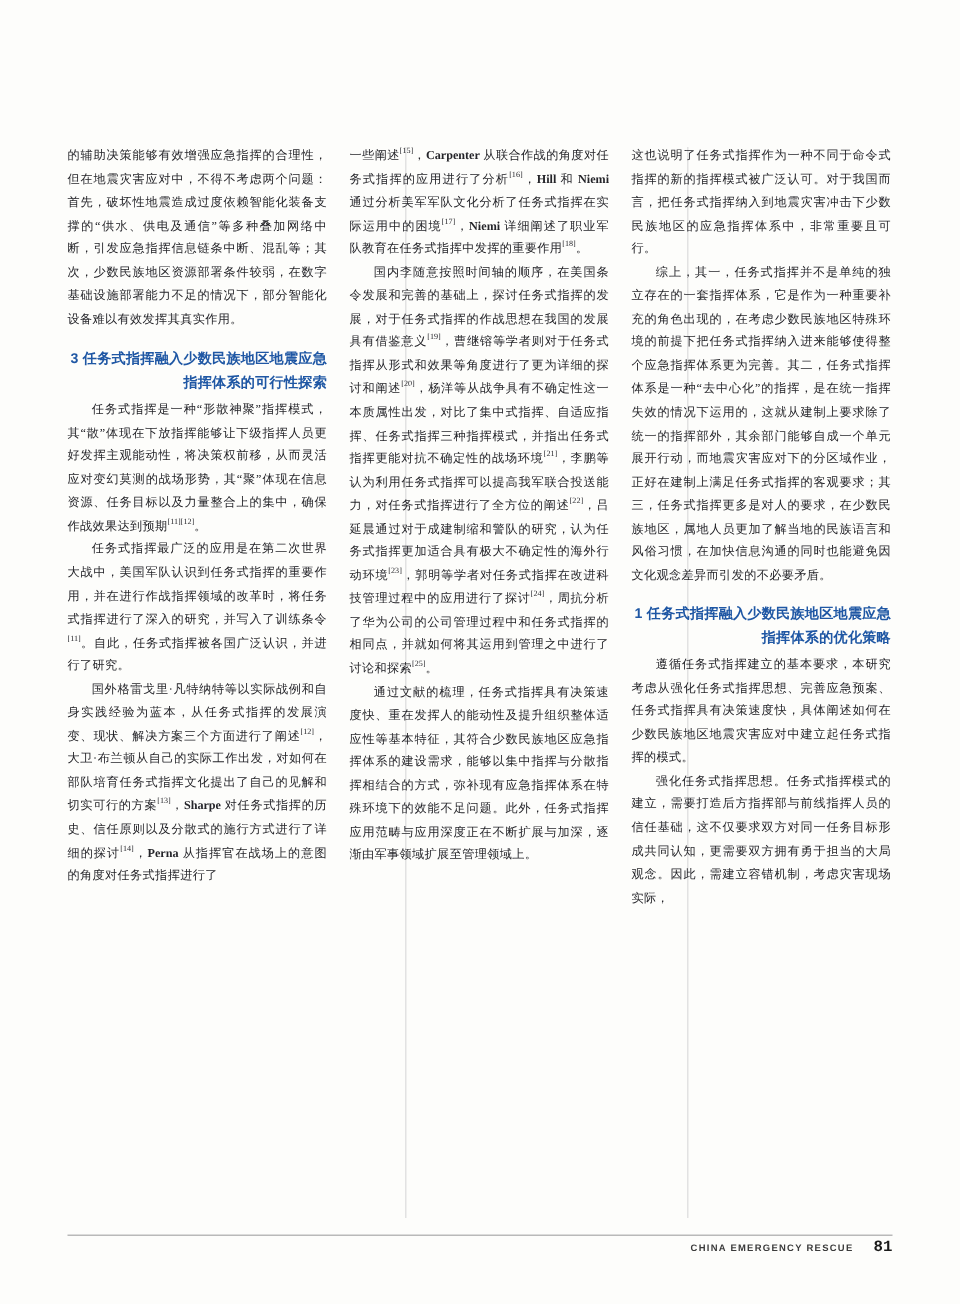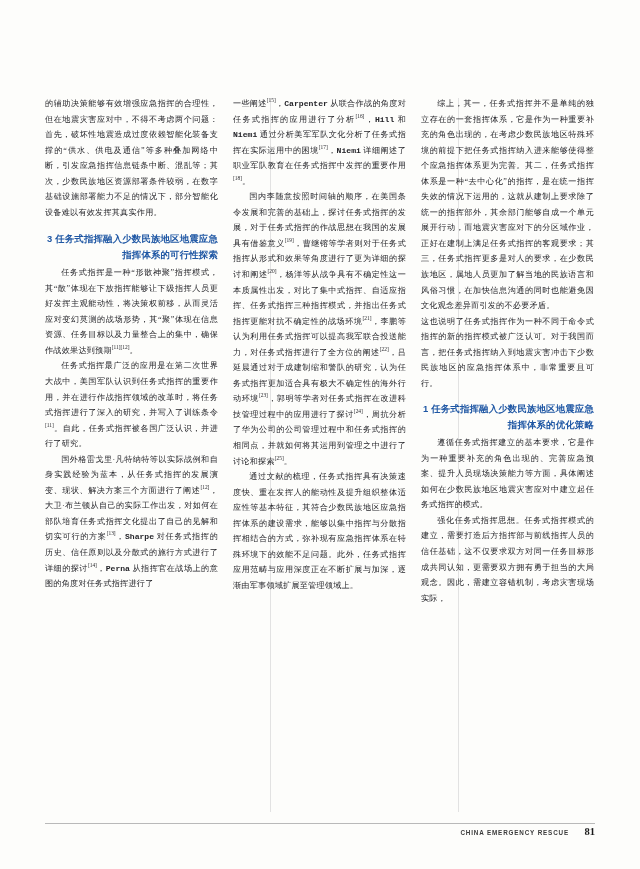--- a/index.html
+++ b/index.html
@@ -128,21 +128,21 @@
   }
   p.body.noindent { text-indent: 0; }
 
   sup.ref {
     font-size: 5.4px;
     vertical-align: super;
     line-height: 0;
     letter-spacing: 0;
   }
   .latin {
-    font-family: Liberation Mono, monospace;
+    font-family: Liberation Serif, serif;
     font-weight: bold;
     letter-spacing: 0;
   }
 
   h2.section {
     margin: 11px 0 3px 0;
     font-size: 9.4px;
     line-height: 15.4px;
     color: #1f57a4;
     font-weight: bold;
@@ -178,21 +178,21 @@
     font-family: "Liberation Sans", sans-serif;
     font-weight: bold;
     white-space: nowrap;
   }
   .footer-page {
     position: absolute;
     right: 0;
     top: 3px;
     font-size: 10.5px;
     color: #1a1a1a;
-    font-family: Liberation Serif, serif;
+    font-family: Liberation Mono, monospace;
     font-weight: bold;
   }
 </style>
 </head>
 <body>
 
 <div class="page">
 
 
   <div class="columns">
@@ -214,26 +214,26 @@
     <div class="col">
       <div>
           <p class="body noindent">一些阐述<sup class="ref">[15]</sup>，<span class="latin">Carpenter</span> 从联合作战的角度对任务式指挥的应用进行了分析<sup class="ref">[16]</sup>，<span class="latin">Hill</span> 和 <span class="latin">Niemi</span> 通过分析美军军队文化分析了任务式指挥在实际运用中的困境<sup class="ref">[17]</sup>，<span class="latin">Niemi</span> 详细阐述了职业军队教育在任务式指挥中发挥的重要作用<sup class="ref">[18]</sup>。</p>
           <p class="body">国内李随意按照时间轴的顺序，在美国条令发展和完善的基础上，探讨任务式指挥的发展，对于任务式指挥的作战思想在我国的发展具有借鉴意义<sup class="ref">[19]</sup>，曹继镕等学者则对于任务式指挥从形式和效果等角度进行了更为详细的探讨和阐述<sup class="ref">[20]</sup>，杨洋等从战争具有不确定性这一本质属性出发，对比了集中式指挥、自适应指挥、任务式指挥三种指挥模式，并指出任务式指挥更能对抗不确定性的战场环境<sup class="ref">[21]</sup>，李鹏等认为利用任务式指挥可以提高我军联合投送能力，对任务式指挥进行了全方位的阐述<sup class="ref">[22]</sup>，吕延晨通过对于成建制缩和警队的研究，认为任务式指挥更加适合具有极大不确定性的海外行动环境<sup class="ref">[23]</sup>，郭明等学者对任务式指挥在改进科技管理过程中的应用进行了探讨<sup class="ref">[24]</sup>，周抗分析了华为公司的公司管理过程中和任务式指挥的相同点，并就如何将其运用到管理之中进行了讨论和探索<sup class="ref">[25]</sup>。</p>
           <p class="body">通过文献的梳理，任务式指挥具有决策速度快、重在发挥人的能动性及提升组织整体适应性等基本特征，其符合少数民族地区应急指挥体系的建设需求，能够以集中指挥与分散指挥相结合的方式，弥补现有应急指挥体系在特殊环境下的效能不足问题。此外，任务式指挥应用范畴与应用深度正在不断扩展与加深，逐渐由军事领域扩展至管理领域上。</p>
         </div>
     </div>
 
     <div class="col">
       <div>
+          <p class="body noindent">这也说明了任务式指挥作为一种不同于命令式指挥的新的指挥模式被广泛认可。对于我国而言，把任务式指挥纳入到地震灾害冲击下少数民族地区的应急指挥体系中，非常重要且可行。</p>
           <p class="body">综上，其一，任务式指挥并不是单纯的独立存在的一套指挥体系，它是作为一种重要补充的角色出现的，在考虑少数民族地区特殊环境的前提下把任务式指挥纳入进来能够使得整个应急指挥体系更为完善。其二，任务式指挥体系是一种“去中心化”的指挥，是在统一指挥失效的情况下运用的，这就从建制上要求除了统一的指挥部外，其余部门能够自成一个单元展开行动，而地震灾害应对下的分区域作业，正好在建制上满足任务式指挥的客观要求；其三，任务式指挥更多是对人的要求，在少数民族地区，属地人员更加了解当地的民族语言和风俗习惯，在加快信息沟通的同时也能避免因文化观念差异而引发的不必要矛盾。</p>
-          <p class="body noindent">这也说明了任务式指挥作为一种不同于命令式指挥的新的指挥模式被广泛认可。对于我国而言，把任务式指挥纳入到地震灾害冲击下少数民族地区的应急指挥体系中，非常重要且可行。</p>
         </div>
       <h2 class="section tight">1 任务式指挥融入少数民族地区地震应急指挥体系的优化策略</h2>
       <div>
-          <p class="body">遵循任务式指挥建立的基本要求，它是作为一种重要补充的角色出现的、完善应急预案、提升人员现场决策能力等方面，具体阐述如何在少数民族地区地震灾害应对中建立起任务式指挥的模式。</p>
+          <p class="body">遵循任务式指挥建立的基本要求，本研究考虑从强化任务式指挥思想、完善应急预案、任务式指挥具有决策速度快，具体阐述如何在少数民族地区地震灾害应对中建立起任务式指挥的模式。</p>
           <p class="body">强化任务式指挥思想。任务式指挥模式的建立，需要打造后方指挥部与前线指挥人员的信任基础，这不仅要求双方对同一任务目标形成共同认知，更需要双方拥有勇于担当的大局观念。因此，需建立容错机制，考虑灾害现场实际，</p>
         </div>
     </div>
   </div>
 
   <div class="footer">
     <div class="footer-hr"></div>
     <div class="footer-journal">CHINA EMERGENCY RESCUE</div>
     <div class="footer-page">81</div>
   </div>

